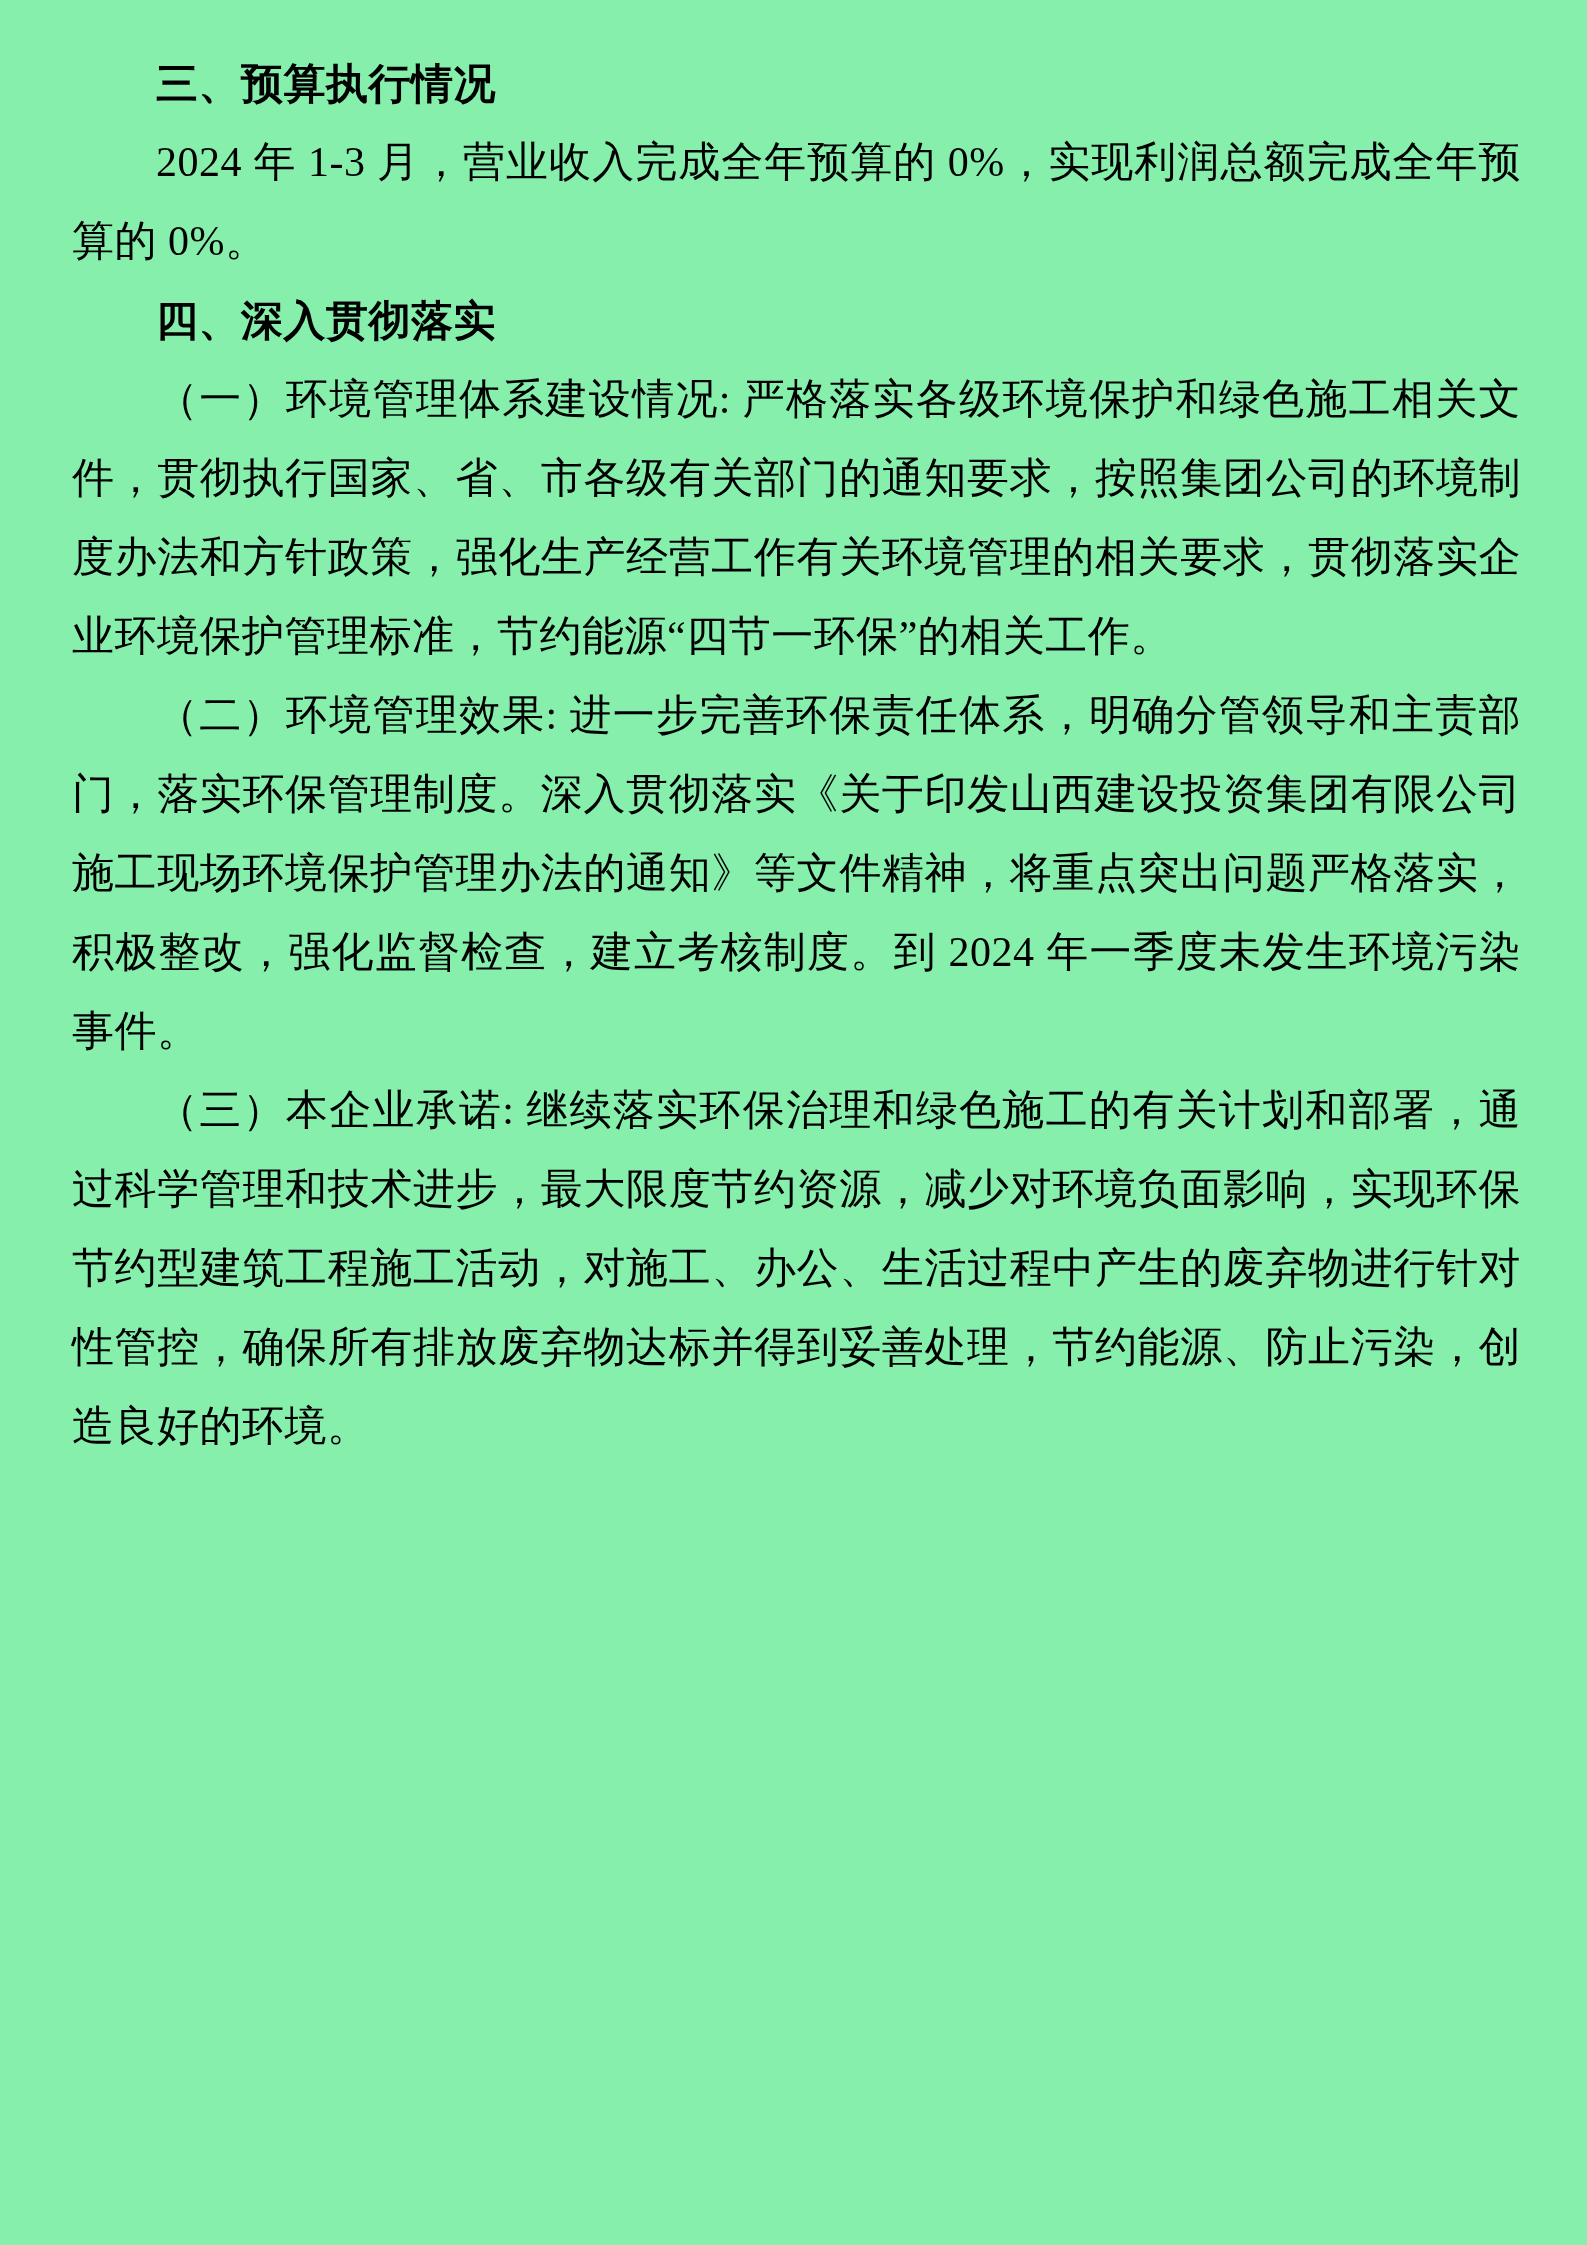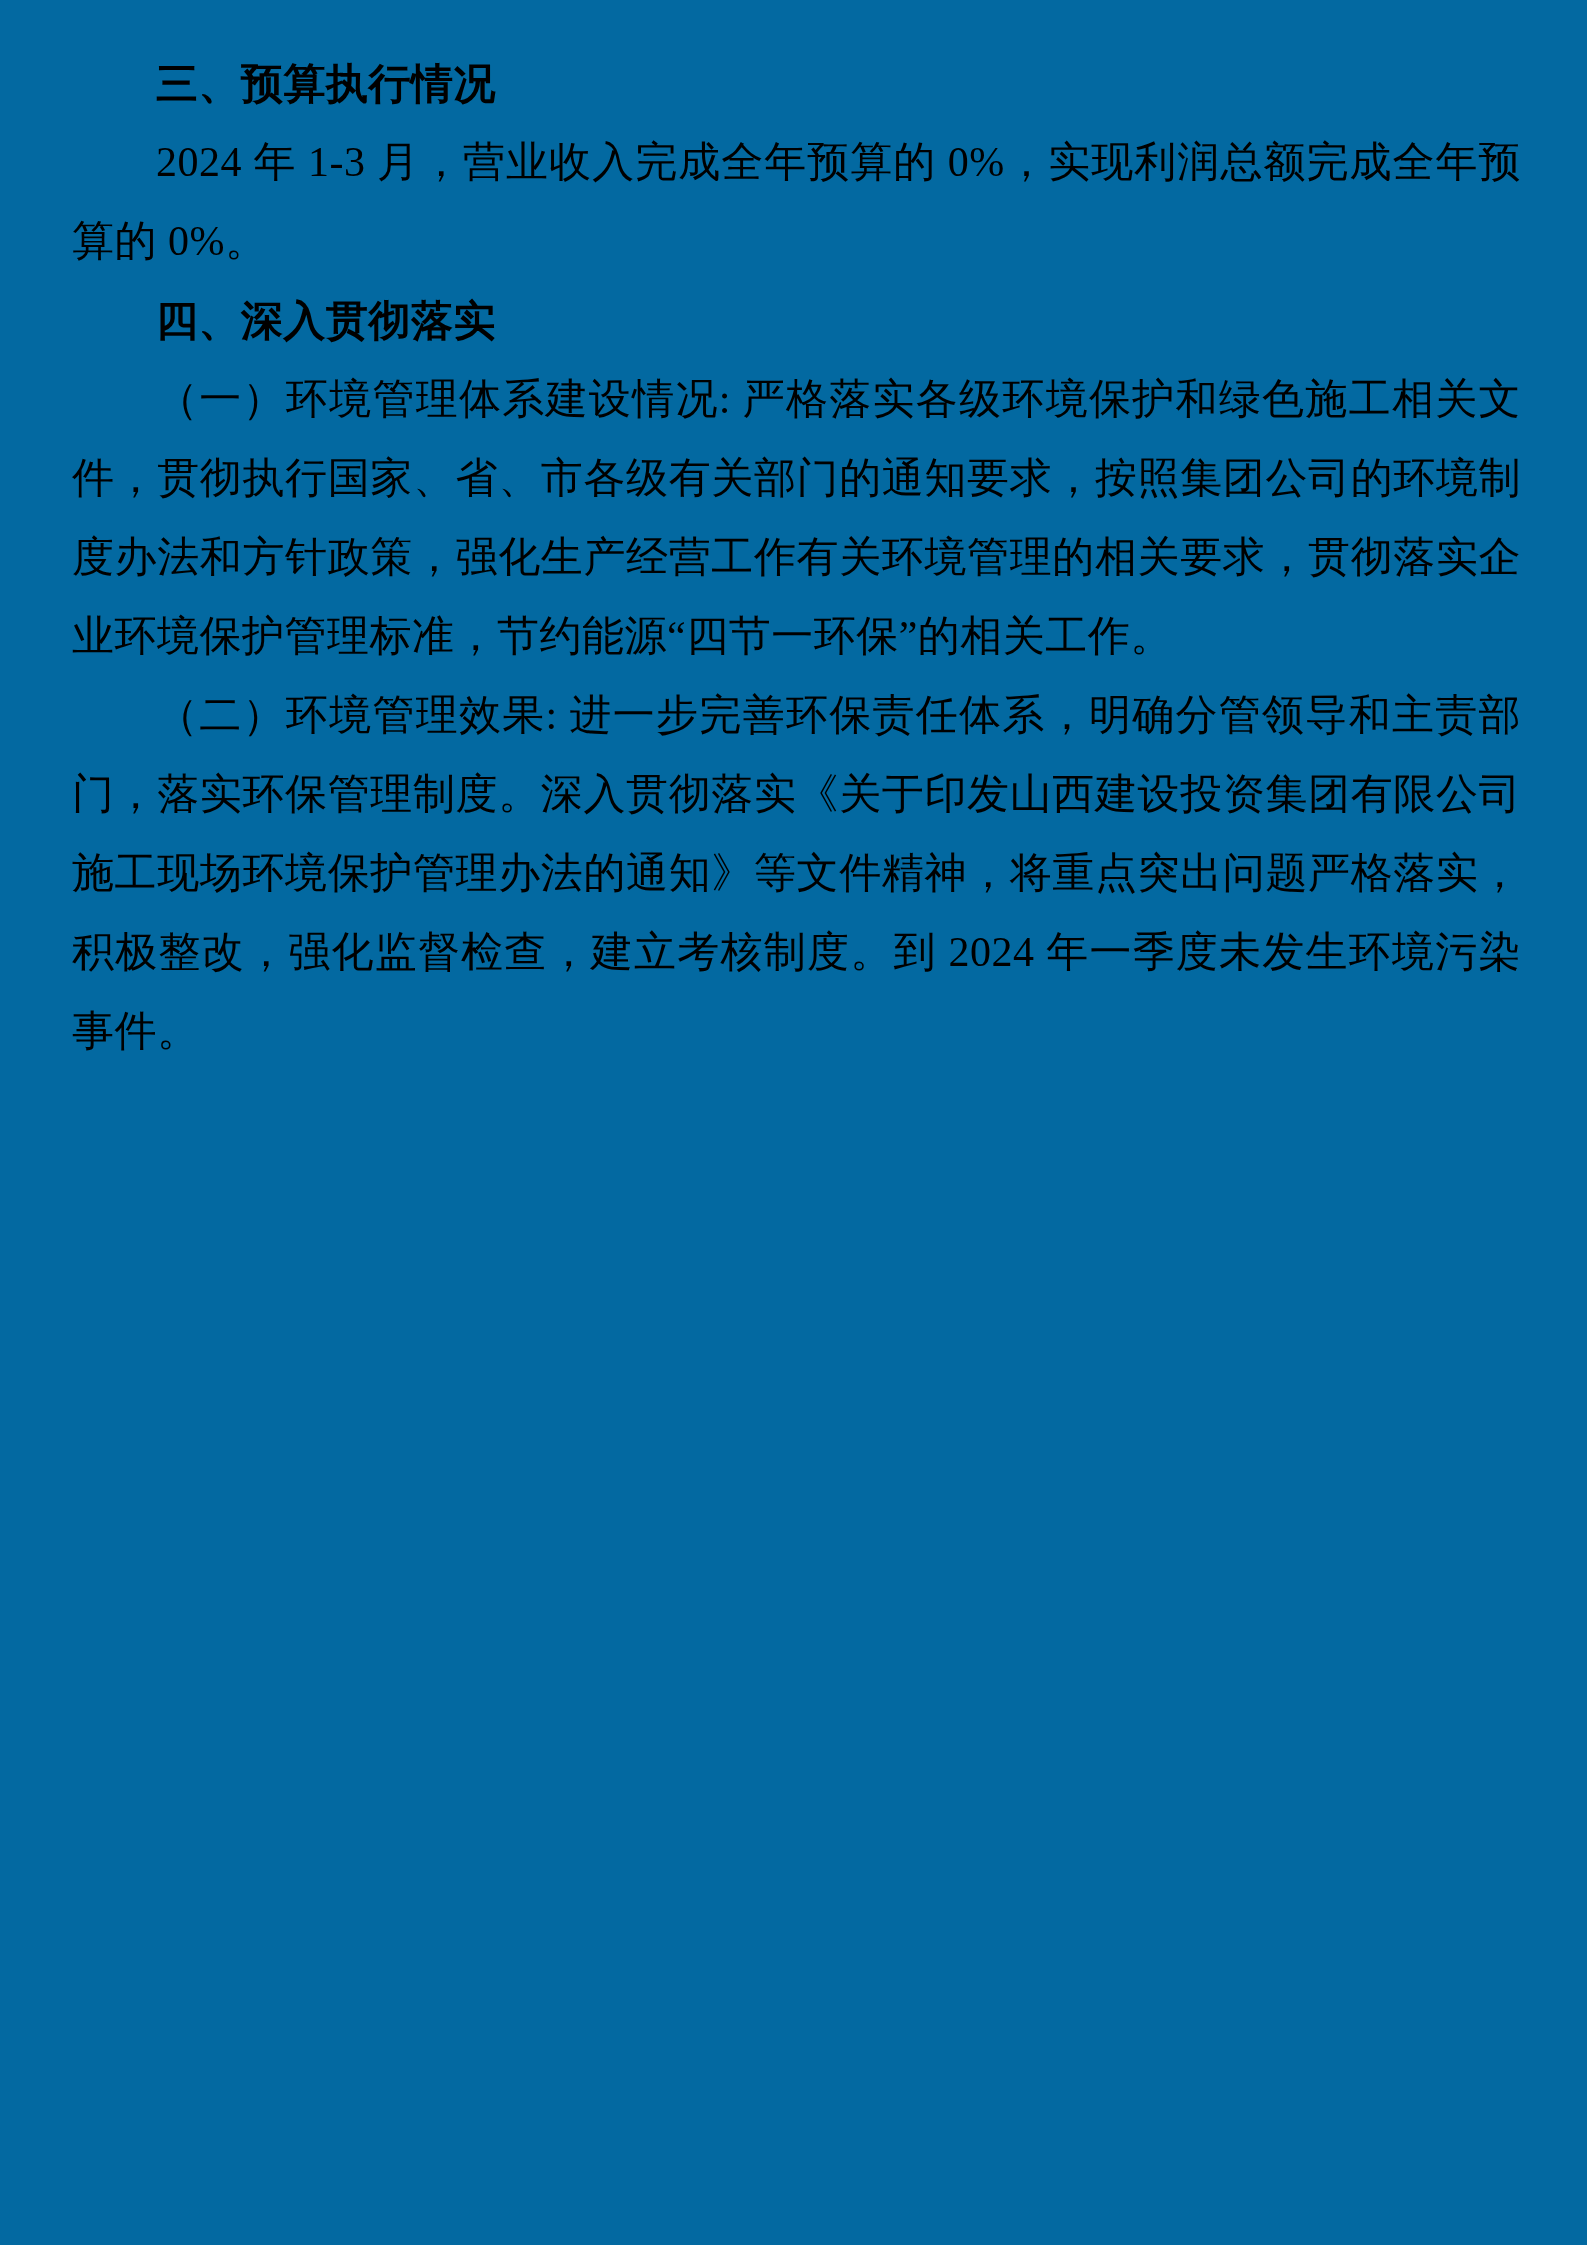--- a/index.html
+++ b/index.html
@@ -4,21 +4,21 @@
 <style>
   html, body {
     margin: 0;
     padding: 0;
     background: #ffffff;
   }
   .page {
     position: relative;
     width: 1587px;
     height: 2245px;
-    background: #0369a1;
+    background: #86efac;
     box-sizing: border-box;
     padding: 44px 66px 0 72px;
     color: #000000;
     font-family: "Liberation Serif", "DejaVu Serif", serif;
     font-size: 42px;
     line-height: 79px;
     letter-spacing: 0.5px;
     overflow: hidden;
   }
   .doc-heading {
@@ -39,13 +39,14 @@
 </style>
 </head>
 <body>
 
 <div class="page">
   <h2 class="doc-heading">三、预算执行情况</h2>
   <p class="doc-paragraph">2024 年 1-3 月，营业收入完成全年预算的 0%，实现利润总额完成全年预算的 0%。</p>
   <h2 class="doc-heading">四、深入贯彻落实</h2>
   <p class="doc-paragraph">（一）环境管理体系建设情况: 严格落实各级环境保护和绿色施工相关文件，贯彻执行国家、省、市各级有关部门的通知要求，按照集团公司的环境制度办法和方针政策，强化生产经营工作有关环境管理的相关要求，贯彻落实企业环境保护管理标准，节约能源“四节一环保”的相关工作。</p>
   <p class="doc-paragraph">（二）环境管理效果: 进一步完善环保责任体系，明确分管领导和主责部门，落实环保管理制度。深入贯彻落实《关于印发山西建设投资集团有限公司施工现场环境保护管理办法的通知》等文件精神，将重点突出问题严格落实，积极整改，强化监督检查，建立考核制度。到 2024 年一季度未发生环境污染事件。</p>
+  <p class="doc-paragraph">（三）本企业承诺: 继续落实环保治理和绿色施工的有关计划和部署，通过科学管理和技术进步，最大限度节约资源，减少对环境负面影响，实现环保节约型建筑工程施工活动，对施工、办公、生活过程中产生的废弃物进行针对性管控，确保所有排放废弃物达标并得到妥善处理，节约能源、防止污染，创造良好的环境。</p>
 </div>
 
 </body></html>

